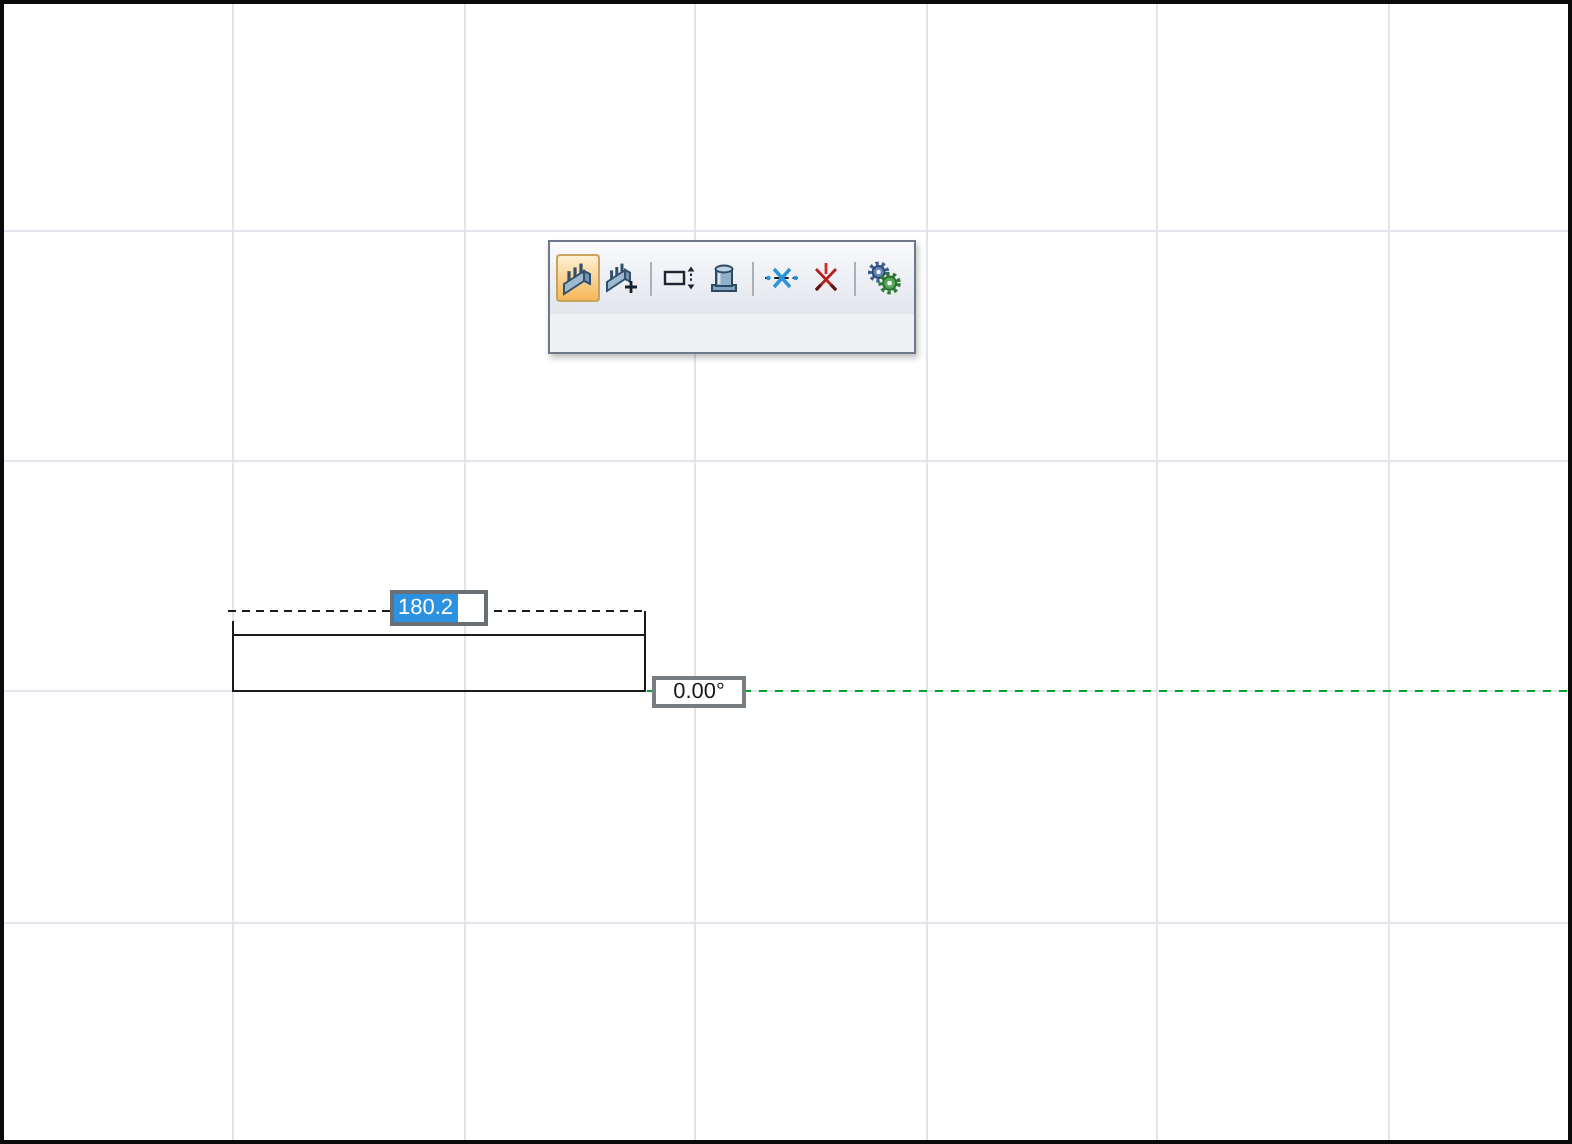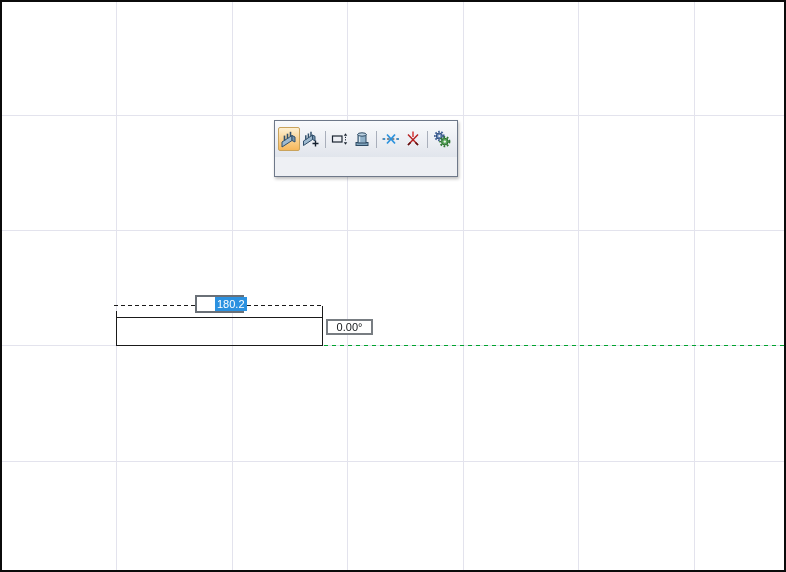--- a/index.html
+++ b/index.html
@@ -44,24 +44,24 @@
   }
   .tb-sep{width:1px;height:17px;background:#a9afbb;margin:0 3px;flex:none;}
 
   
   .len-box{
     position:absolute;left:195px;top:295px;width:49px;height:18px;
     background:#ffffff;border:2px solid #6a7077;
     display:flex;align-items:center;font-size:11px;
   }
   .len-selection{
-    background:#2b91e0;color:#ffffff;margin-left:18px;padding:1px 2px;line-height:12px;
+    background:#2b91e0;color:#ffffff;margin-left:0;padding:1px 2px;line-height:12px;
   }
   .angle-box{
-    position:absolute;left:326px;top:319px;width:47px;height:16px;
+    position:absolute;left:326px;top:338px;width:47px;height:16px;
     background:#ffffff;border:2px solid #787d82;
     display:flex;align-items:center;justify-content:center;
     font-size:11px;color:#15181b;line-height:1;
   }
 </style>
 </head>
 <body>
 
 <div class="frame">
 

